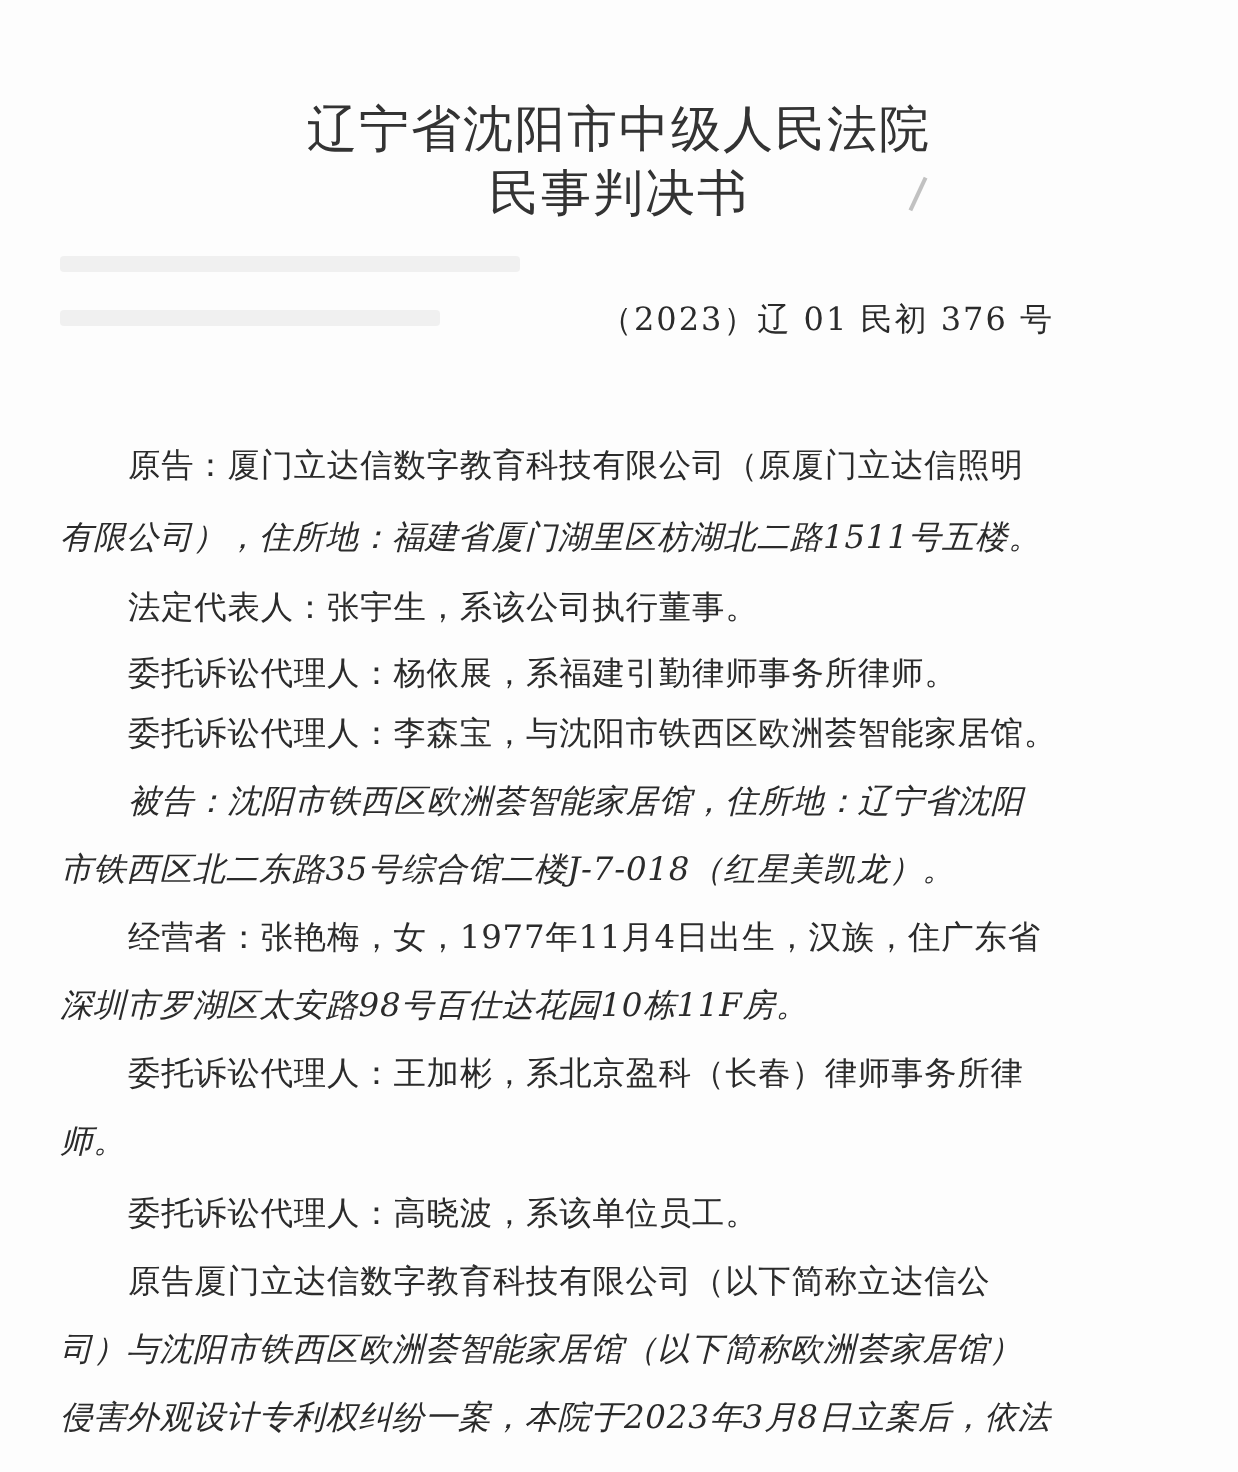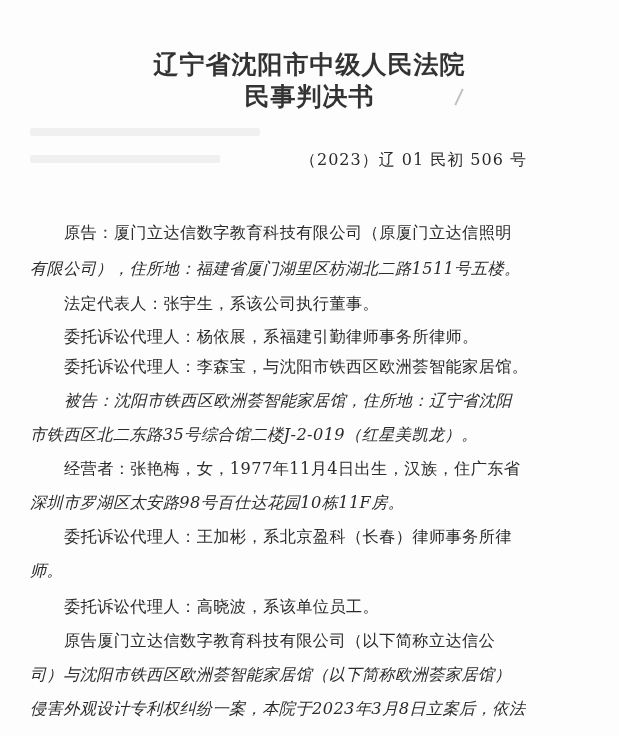--- a/index.html
+++ b/index.html
@@ -5,21 +5,21 @@
   html, body { margin: 0; padding: 0; }
   body {
     width: 619px; height: 736px; overflow: hidden;
     background: #fdfdfd;
     font-family: "DejaVu Serif", "Liberation Serif", serif;
     color: #2b2b2b;
     position: relative;
   }
   .title {
     position: absolute; left: 0; width: 619px; text-align: center;
-    font-weight: bold; color: #333; letter-spacing: 1px;
+    font-weight: normal; color: #333; letter-spacing: 1px;
     font-family: "DejaVu Serif", serif;
   }
   .title.l1 { top: 48px; font-size: 25px; }
   .title.l2 { top: 80px; font-size: 25px; }
   .case-no {
     position: absolute; top: 150px; left: 300px;
     font-size: 16px; letter-spacing: 1px;
   }
   .ghost {
     position: absolute; left: 30px; height: 8px; background: #f0f0f0; border-radius: 2px;
@@ -38,29 +38,29 @@
 <body>
 
 <div>
   <div class="title l1">辽宁省沈阳市中级人民法院</div>
   <div class="title l2">民事判决书</div>
   <div class="mark"></div>
 
   <div class="ghost" style="top:128px;width:230px;"></div>
   <div class="ghost" style="top:155px;width:190px;"></div>
 
-  <div class="case-no">（2023）辽 01 民初 506 号</div>
+  <div class="case-no">（2023）辽 01 民初 376 号</div>
 
   <div class="line indent" style="top:222px;">原告：厦门立达信数字教育科技有限公司（原厦门立达信照明</div>
   <div class="line cont" style="top:258px;">有限公司），住所地：福建省厦门湖里区枋湖北二路1511号五楼。</div>
   <div class="line indent" style="top:293px;">法定代表人：张宇生，系该公司执行董事。</div>
   <div class="line indent" style="top:326px;">委托诉讼代理人：杨依展，系福建引勤律师事务所律师。</div>
   <div class="line indent" style="top:356px;">委托诉讼代理人：李森宝，与沈阳市铁西区欧洲荟智能家居馆。</div>
   <div class="line indent" style="top:390px;font-style:italic;">被告：沈阳市铁西区欧洲荟智能家居馆，住所地：辽宁省沈阳</div>
-  <div class="line cont" style="top:424px;">市铁西区北二东路35号综合馆二楼J-2-019（红星美凯龙）。</div>
+  <div class="line cont" style="top:424px;">市铁西区北二东路35号综合馆二楼J-7-018（红星美凯龙）。</div>
   <div class="line indent" style="top:458px;">经营者：张艳梅，女，1977年11月4日出生，汉族，住广东省</div>
   <div class="line cont" style="top:492px;">深圳市罗湖区太安路98号百仕达花园10栋11F房。</div>
   <div class="line indent" style="top:526px;">委托诉讼代理人：王加彬，系北京盈科（长春）律师事务所律</div>
   <div class="line cont" style="top:560px;">师。</div>
   <div class="line indent" style="top:596px;">委托诉讼代理人：高晓波，系该单位员工。</div>
   <div class="line indent" style="top:630px;">原告厦门立达信数字教育科技有限公司（以下简称立达信公</div>
   <div class="line cont" style="top:664px;">司）与沈阳市铁西区欧洲荟智能家居馆（以下简称欧洲荟家居馆）</div>
   <div class="line cont" style="top:698px;">侵害外观设计专利权纠纷一案，本院于2023年3月8日立案后，依法</div>
 </div>
 

